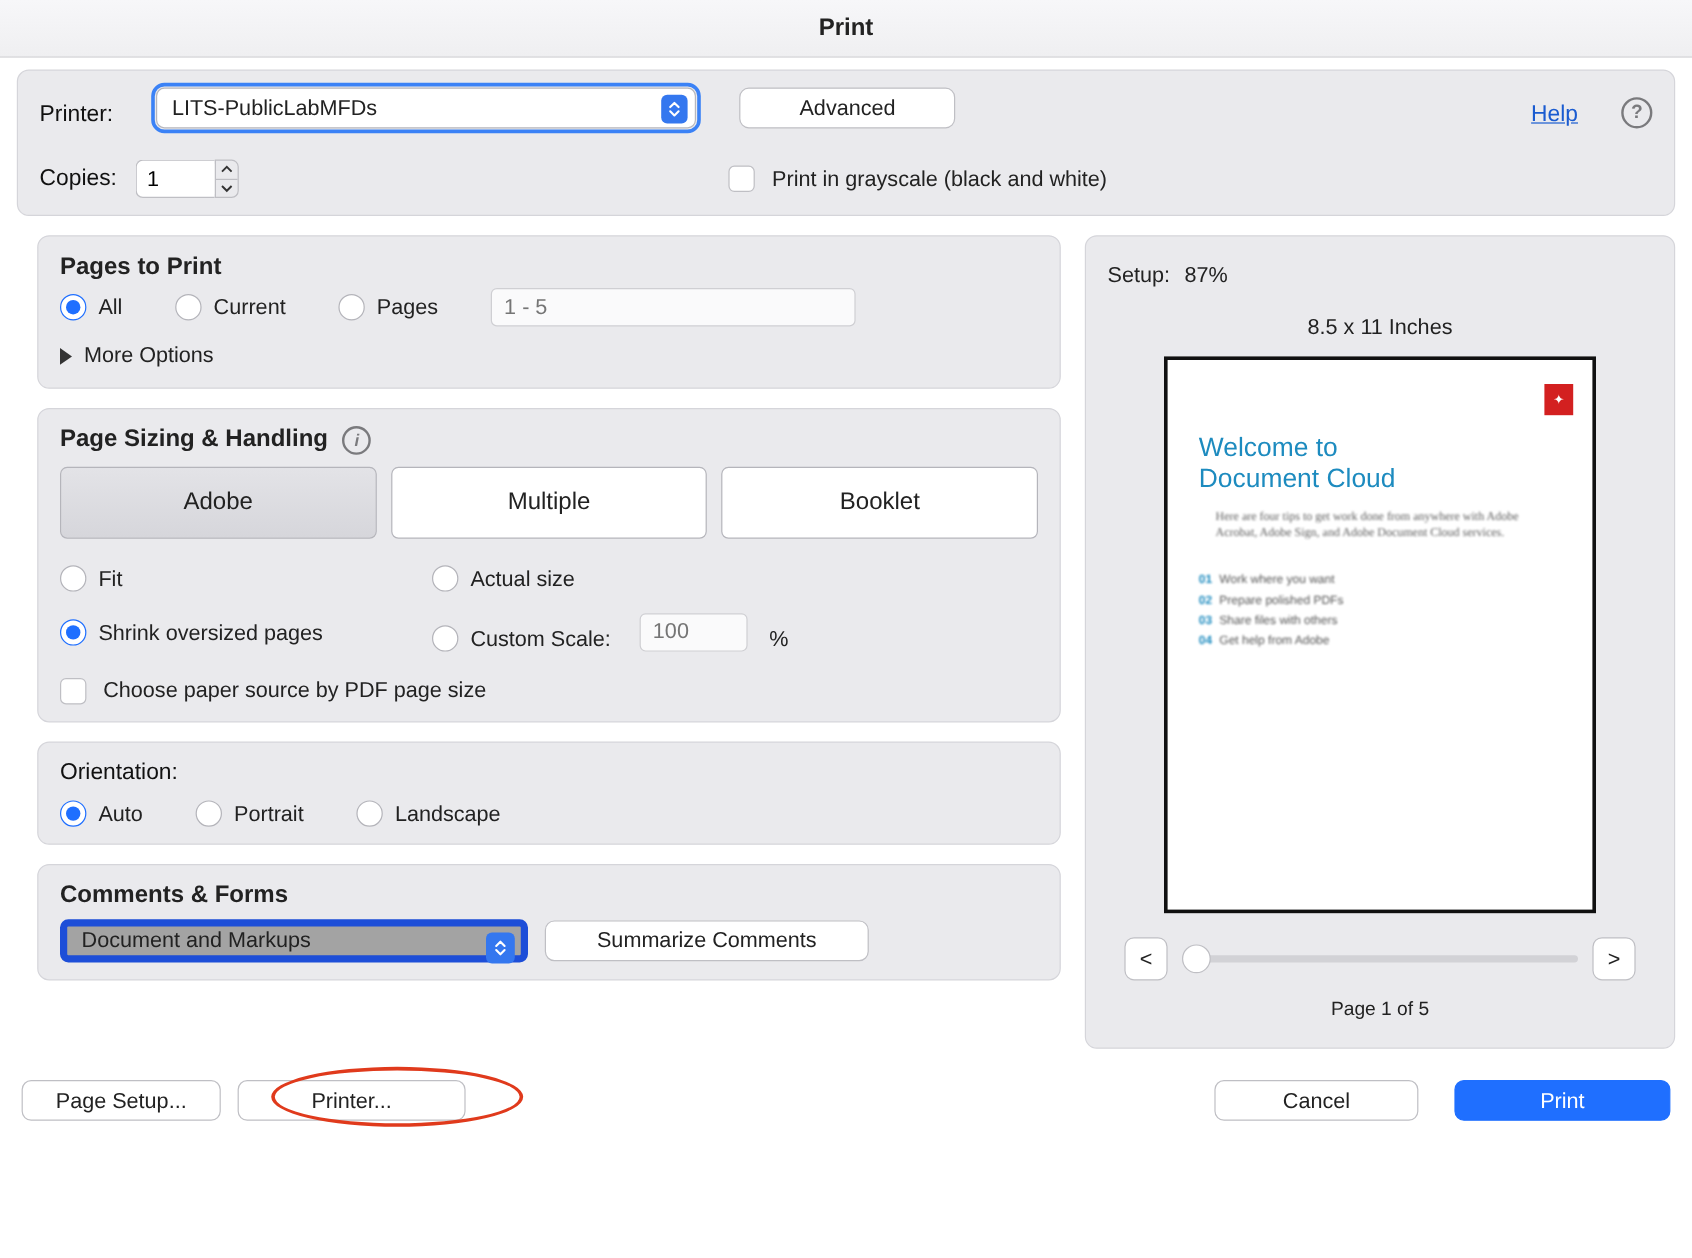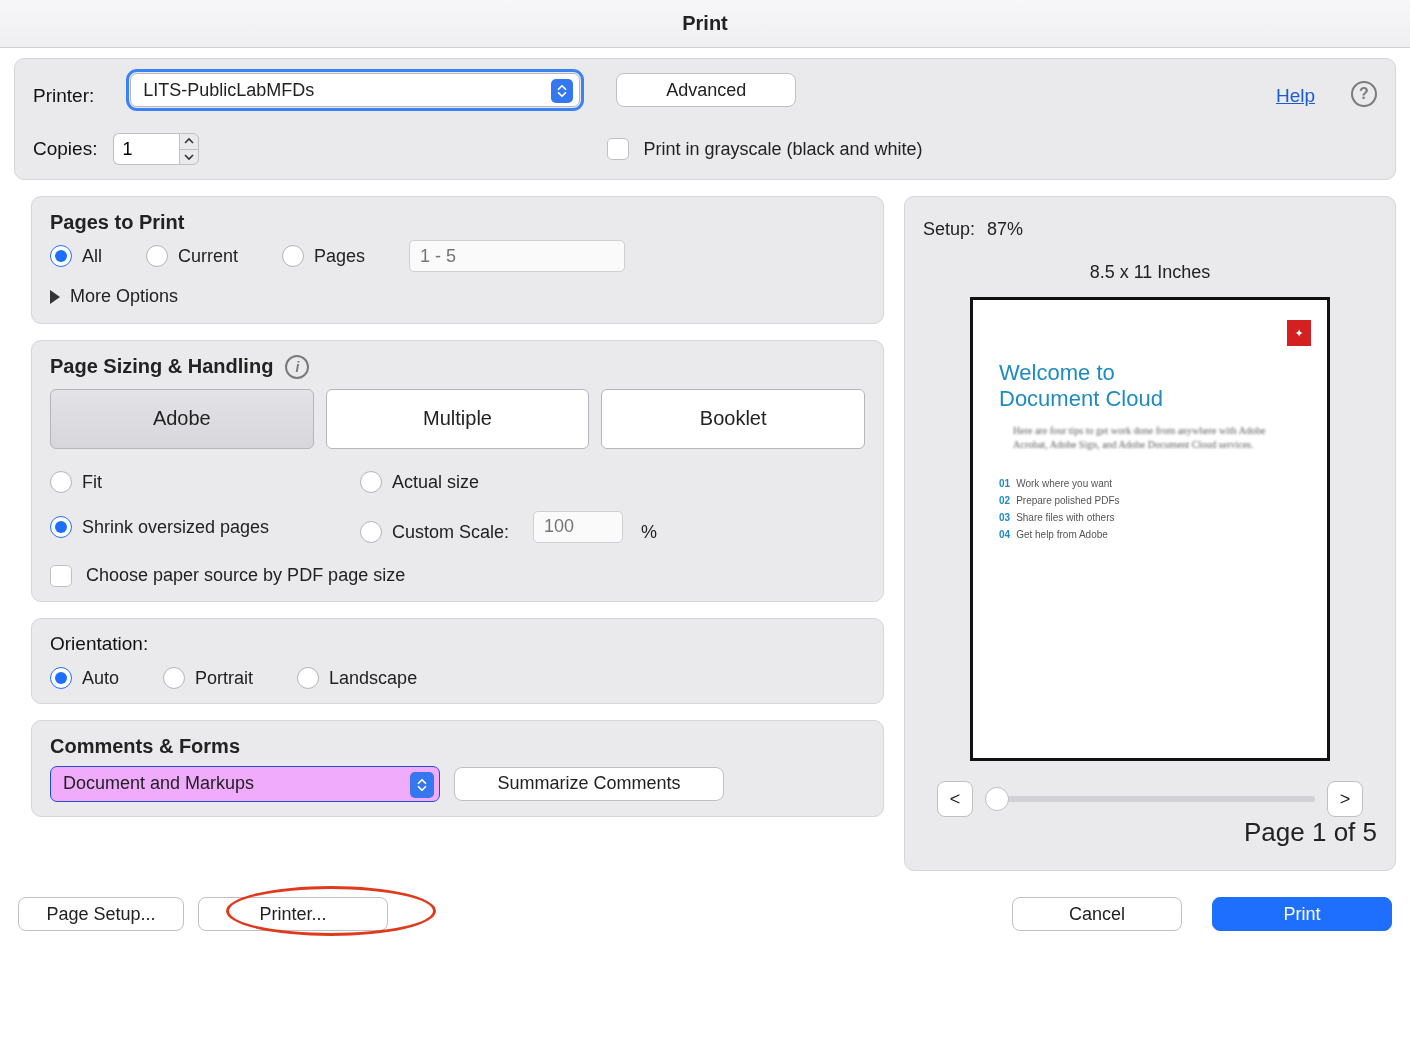--- a/index.html
+++ b/index.html
@@ -50,21 +50,21 @@
   .radio.sel { border-color:#1f6fff; }
   .radio.sel::after { content:""; width:12px; height:12px; background:#1f6fff; border-radius:50%; }
   .text-input { height:32px; border:1px solid #cfcfd3; background:#fafafb; border-radius:5px; padding:0 10px; color:#999; font-size:18px; }
 
   .seg-row { display:flex; gap:12px; margin-top:10px; }
   .seg { flex:1; height:60px; display:flex; align-items:center; justify-content:center; font-size:20px; border:1px solid #b5b5bb; border-radius:6px; background:#fff; }
   .seg.active { background:linear-gradient(#e3e3e7,#d6d6db); }
 
   .info-icon { width:24px;height:24px;border:2px solid #7a7a7d;border-radius:50%;display:inline-flex;align-items:center;justify-content:center;color:#7a7a7d;font-weight:700;font-size:14px;font-style:italic; }
 
-  .dd { height:36px; background:#f0abfc; border:1px solid #1d4ed8; border-radius:7px; padding:0 36px 0 12px; display:flex; align-items:center; position:relative; }
+  .dd { height:36px; background:#a3a3a3; border:6px solid #1d4ed8; border-radius:7px; padding:0 36px 0 12px; display:flex; align-items:center; position:relative; }
   .dd .caret { position:absolute; right:5px; top:5px; width:24px; height:26px; background:#3477ef; border-radius:5px; display:flex; align-items:center; justify-content:center; }
   .dd .caret svg { width:14px; height:14px; }
 
   
   .preview-frame { margin:14px auto 0 auto; width:360px; height:464px; border:3px solid #111; background:#fff; position:relative; }
   .preview-frame .ribbon { position:absolute; top:20px; right:16px; width:24px; height:26px; background:#d32020; display:flex; align-items:center; justify-content:center; color:#fff; font-size:11px; }
   .preview-frame .ptitle { color:#1d8bbf; font-size:22px; line-height:26px; font-weight:400; margin:60px 26px 12px 26px; filter:blur(0.4px); }
   .preview-frame .psub { color:#606060; font-size:10px; line-height:14px; margin:0 40px; filter:blur(0.8px);font-family:Liberation Serif, serif; }
   .preview-frame ol { list-style:none; padding:0; margin:26px 26px 0 26px; }
   .preview-frame ol li { font-size:10px; color:#555; margin-bottom:6px; filter:blur(0.7px); }
@@ -140,21 +140,21 @@
             <span>All</span>
           </div>
           <div class="radio-row">
             <span class="radio"></span>
             <span>Current</span>
           </div>
           <div class="radio-row">
             <span class="radio"></span>
             <span>Pages</span>
           </div>
-          <input class="text-input" style="width: 216px;" placeholder="1 - 5">
+          <input class="text-input" style="width: 304px;" placeholder="1 - 5">
         </div>
         <div class="disclosure" style="margin-top:14px;">
           <span class="tri"></span>
           <span>More Options</span>
         </div>
       </div>
 
       <div class="panel">
         <div class="row" style="gap:12px;align-items:center;">
           <span class="section-title" style="margin:0">Page Sizing &amp; Handling</span>
@@ -248,21 +248,21 @@
             <li><span class="num">04</span><span>Get help from Adobe</span></li>
           </ol>
         </div>
         <div class="nav-row">
           <div class="sqbtn">&lt;</div>
           <div class="slider-track">
             <div class="slider-thumb"></div>
           </div>
           <div class="sqbtn">&gt;</div>
         </div>
-        <div style="text-align:right; font-size:26px;">Page 1 of 5</div>
+        <div style="text-align:center; margin-top:16px; font-size:16px;">Page 1 of 5</div>
       </div>
     </div>
   </div>
 
   <div class="footer-row">
     <div class="btn" style="width:166px;">Page Setup...</div>
     <div style="width:14px"></div>
     <div class="btn" style="width:190px;">Printer...</div>
     <span class="red-circle"></span>
     <div style="flex:1"></div>

